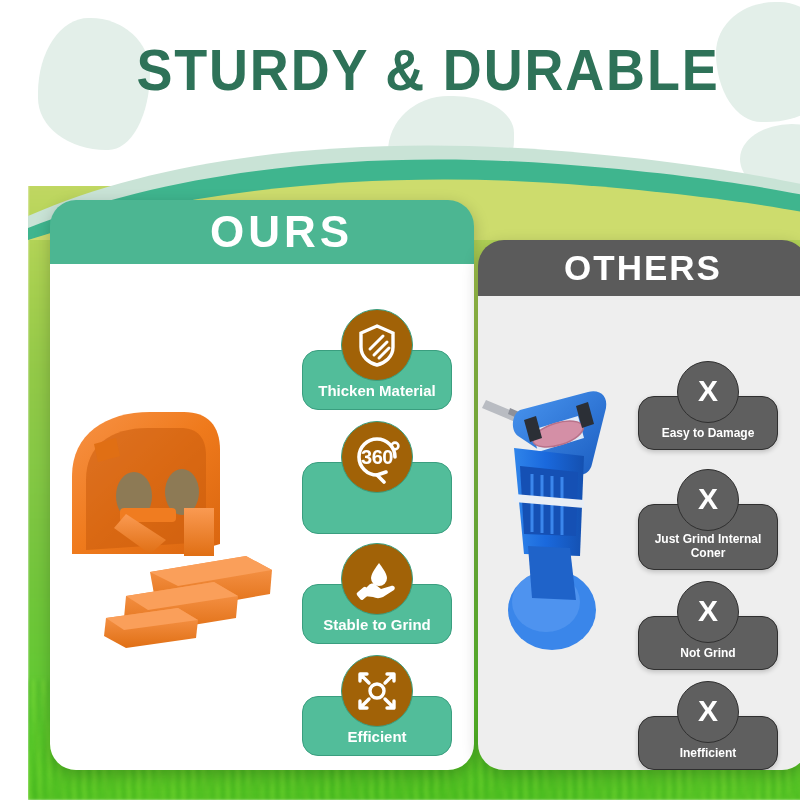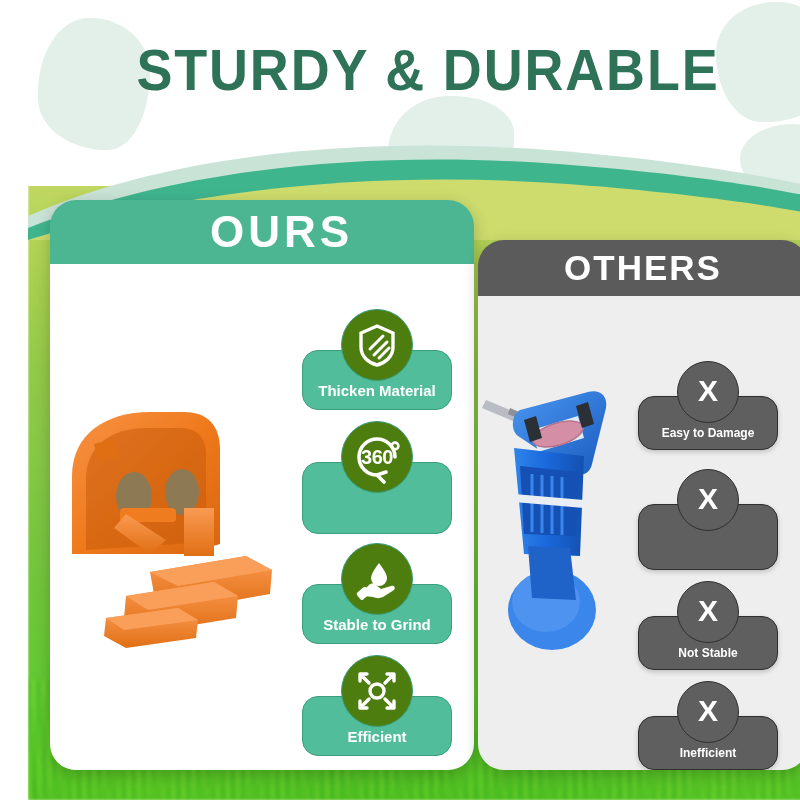--- a/index.html
+++ b/index.html
@@ -88,21 +88,21 @@
            display:flex; align-items:flex-end; justify-content:center;
            padding-bottom:9px; }
   .badge-label { color:#ffffff; font-weight:bold; line-height:1.12;
                  font-size:15px; padding:0 6px; }
   .badge-icon { position:absolute; left:50%; transform:translateX(-50%);
                 border-radius:50%; display:flex; align-items:center;
                 justify-content:center; }
 
   .ours-badge { width:150px; background:#52bd9a; border:1.6px solid #3a9e7f; }
   .ours-badge .badge-icon { top:-42px; width:72px; height:72px;
-    background:#4d7c0f; border:1.6px solid #3a9e7f; }
+    background:#a16207; border:1.6px solid #3a9e7f; }
 
   .others-badge { width:140px; background:#5f5f5f; border:1.6px solid #2f2f2f;
     box-shadow:0 2px 5px rgba(0,0,0,.2); }
   .others-badge .badge-icon { top:-36px; width:62px; height:62px;
     background:#5f5f5f; border:1.6px solid #2f2f2f; }
   .others-badge .badge-label { font-size:12px; }
   .x-glyph { color:#ffffff; font-size:30px; font-weight:bold; line-height:1;
              margin-top:-2px; }
 
   .deg360 { position:relative; width:54px; height:54px; }
@@ -263,27 +263,28 @@
         <div class="badge-icon">
           <span class="x-glyph">X</span>
         </div>
         <div class="badge-label">Easy to Damage</div>
       </div>
 
       <div class="badge others-badge" style="left:160px; top:208px; height:66px;">
         <div class="badge-icon">
           <span class="x-glyph">X</span>
         </div>
+        <div class="badge-label">Just Grind Internal Coner</div>
       </div>
 
       <div class="badge others-badge" style="left:160px; top:320px; height:54px;">
         <div class="badge-icon">
           <span class="x-glyph">X</span>
         </div>
-        <div class="badge-label">Not Stable</div>
+        <div class="badge-label">Not Grind</div>
       </div>
 
       <div class="badge others-badge" style="left:160px; top:420px; height:54px;">
         <div class="badge-icon">
           <span class="x-glyph">X</span>
         </div>
         <div class="badge-label">Inefficient</div>
       </div>
 
     </div>

